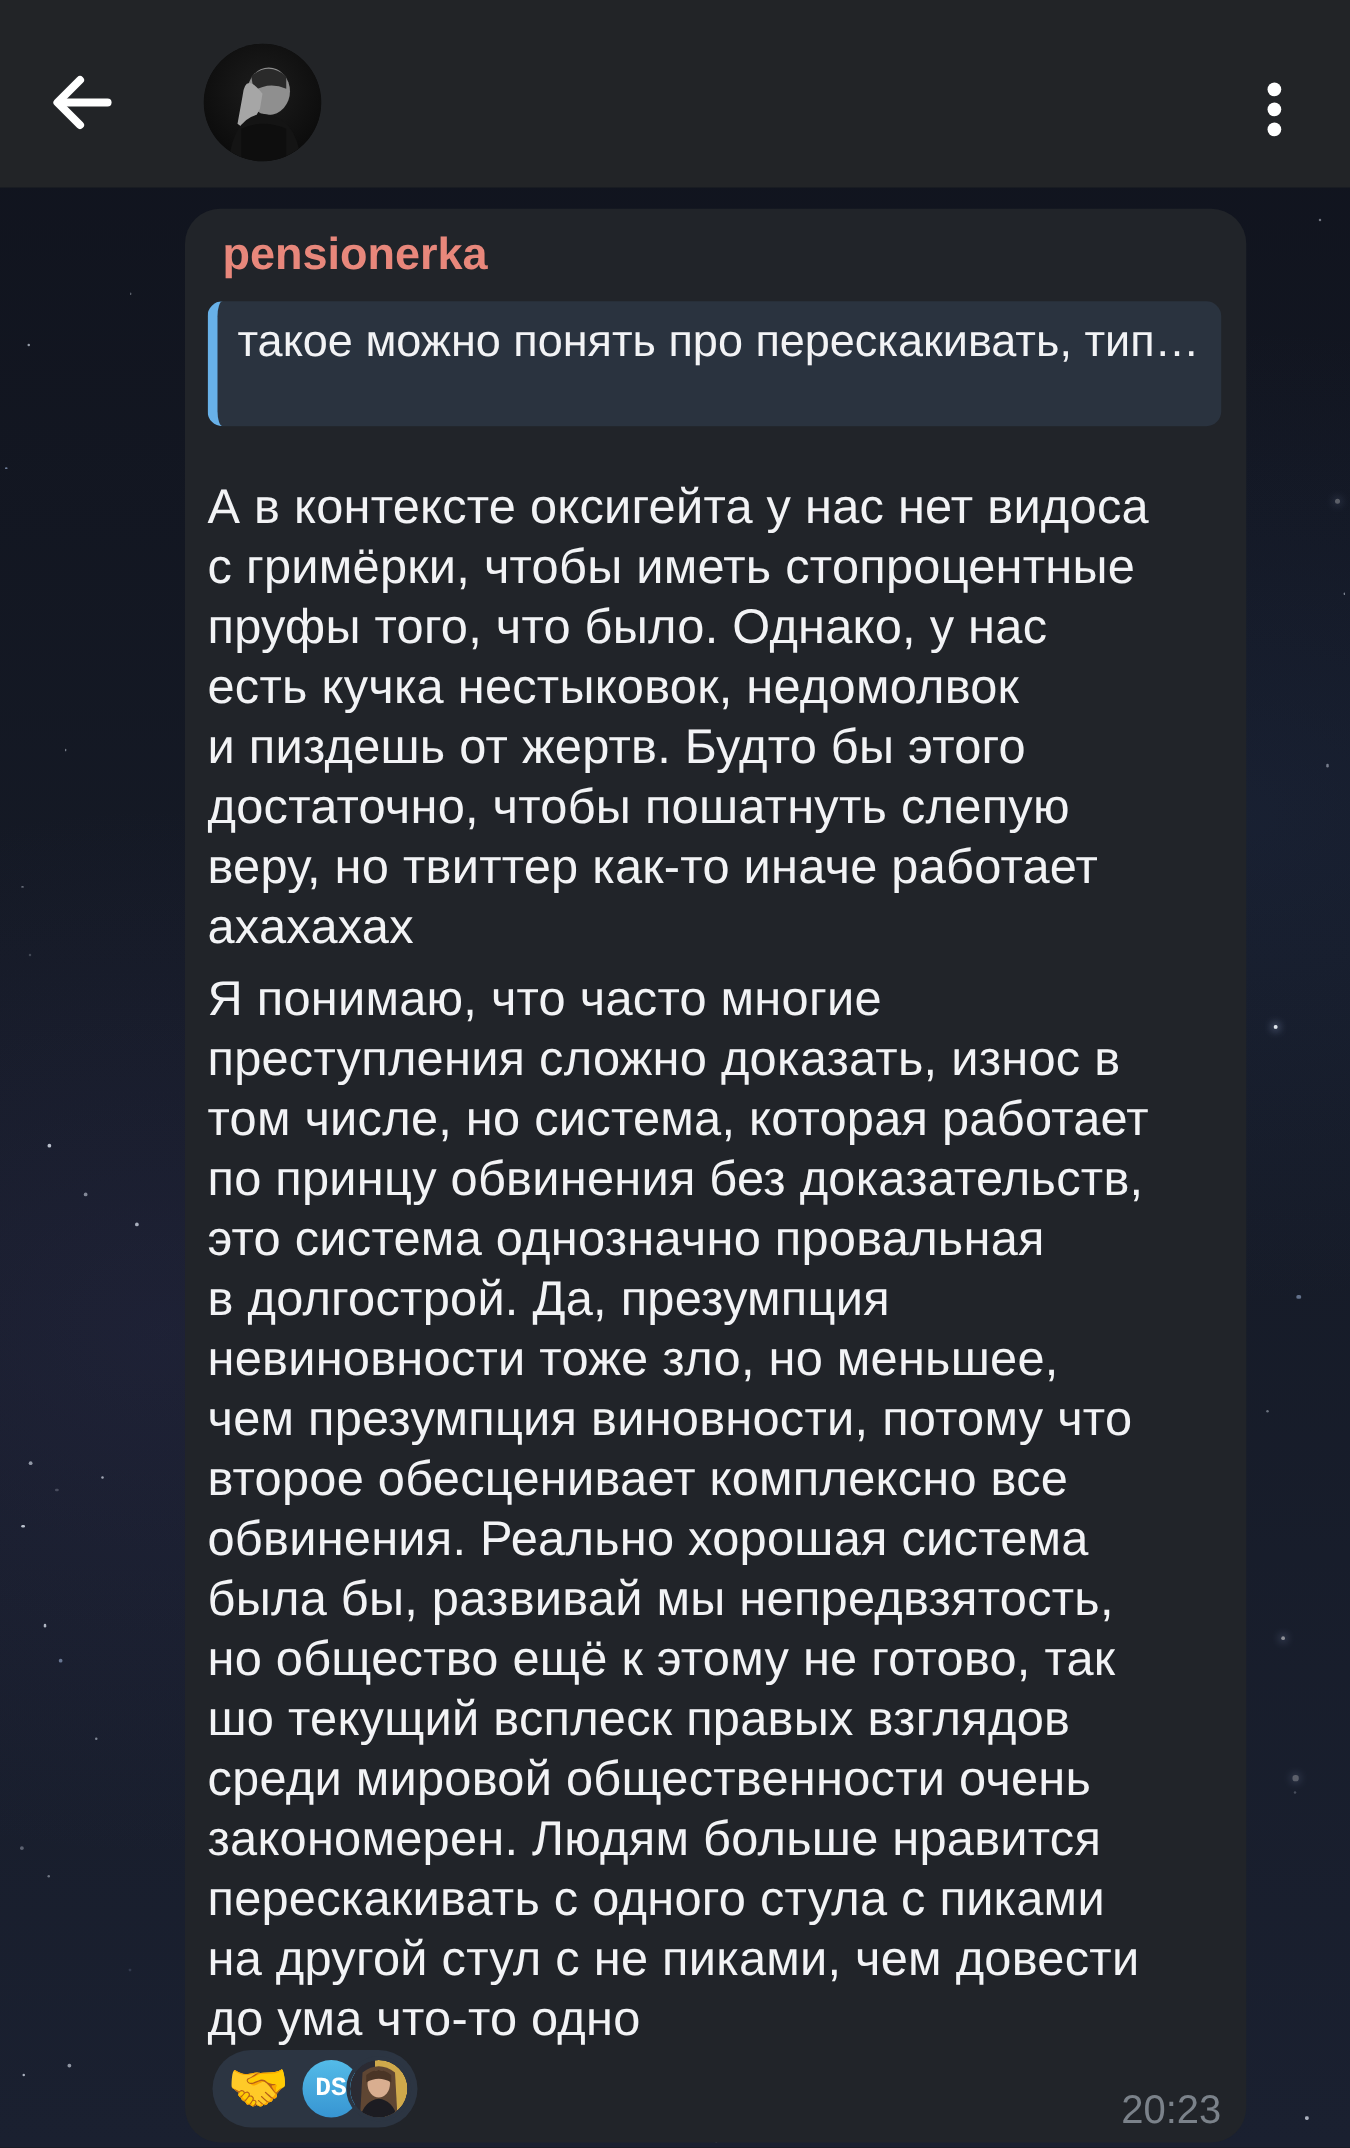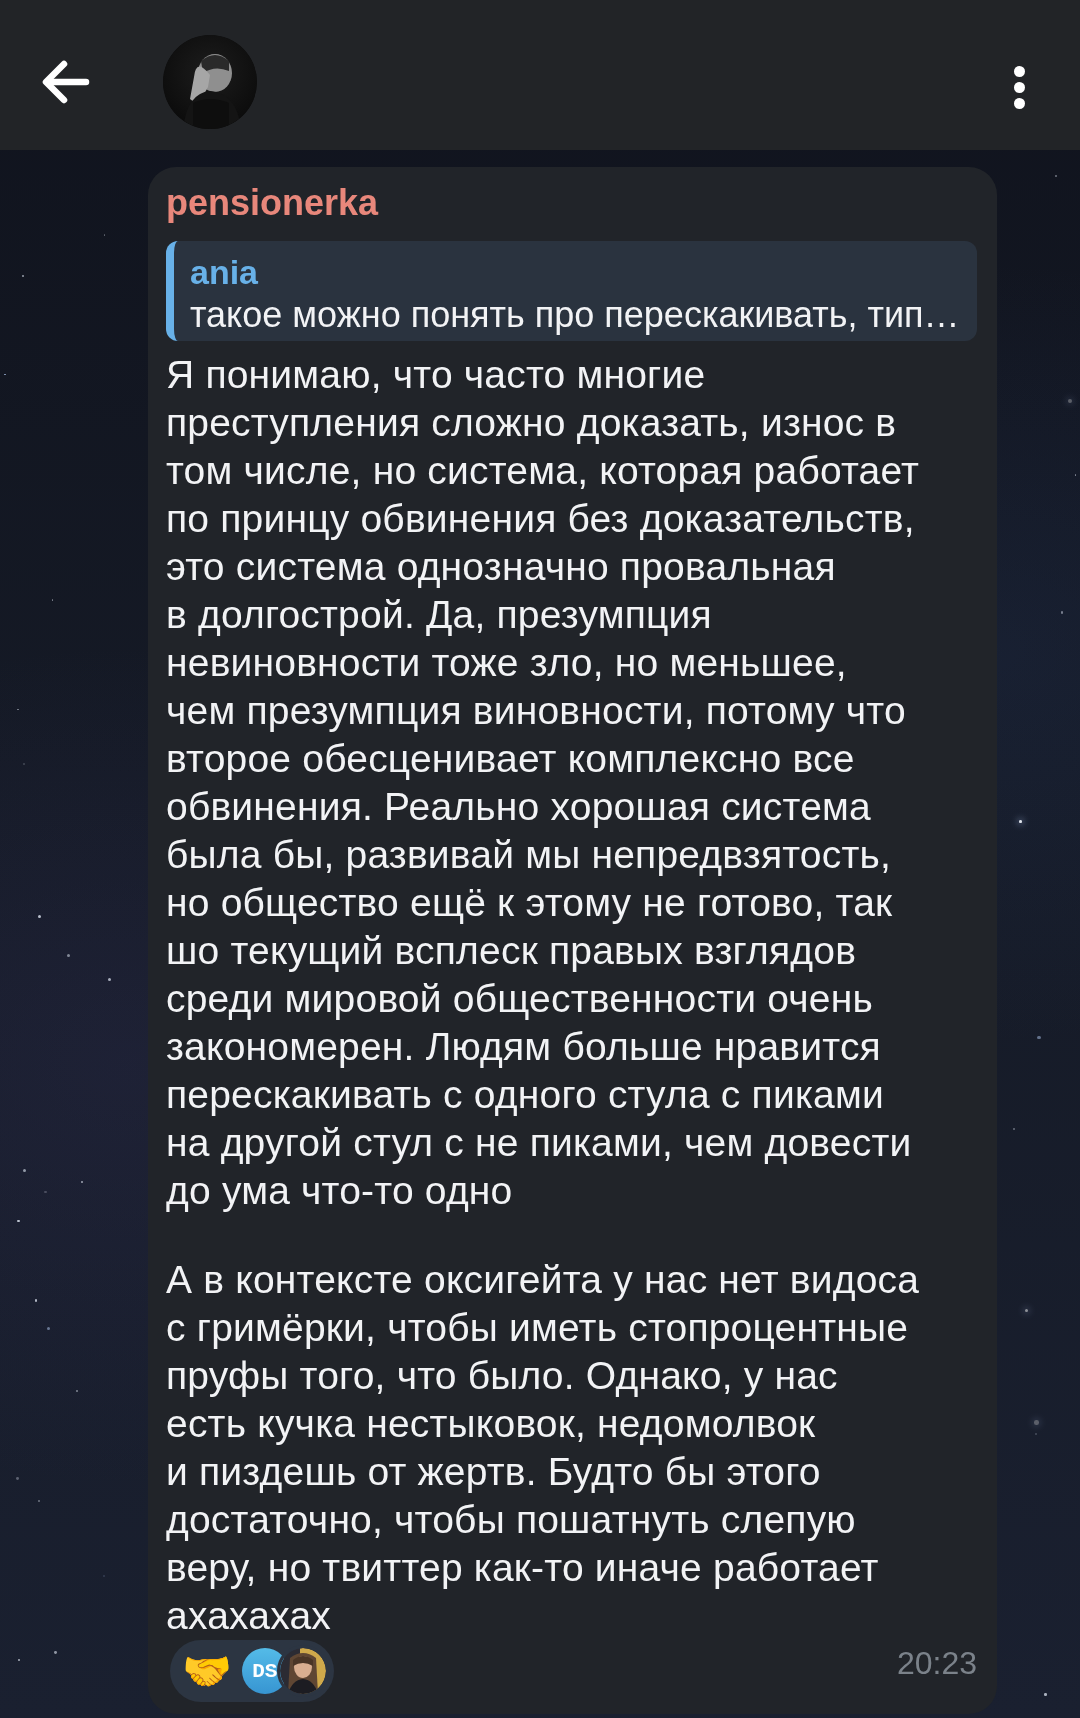--- a/index.html
+++ b/index.html
@@ -36,21 +36,21 @@
   .hdr-sub{color:var(--subtitle,#9aa0a5);font-size:33px;line-height:38px;margin-top:5px;}
   .kebab{position:absolute;right:50px;top:66px;width:22px;cursor:pointer;}
   .kebab i{display:block;width:11px;height:11px;border-radius:50%;background:#ffffff;margin:0 auto 5px auto;}
   
   .bubble{
     position:absolute;left:148px;top:167px;width:849px;height:1547px;z-index:2;
     background:var(--bubble_bg,#212429);border-radius:28px;
     box-sizing:border-box;padding:14px 20px 0 18px;
   }
   .sender{
-    color:var(--sender,#e8877b);font-size:36px;font-weight:bold;line-height:44px;
+    color:var(--sender,#e8877b);font-size:36px;font-weight:bold;line-height:44px;margin-left:12px;
   }
   .reply{
     margin-top:16px;height:100px;border-radius:12px;overflow:hidden;
     background:var(--reply_bg,#2a333f);border-left:8px solid var(--reply_accent,#68b1e8);
     box-sizing:border-box;padding:10px 16px 0 16px;cursor:pointer;
   }
   .reply-author{color:var(--reply_accent,#68b1e8);font-size:34px;font-weight:bold;line-height:42px;}
   .reply-text{color:#f2f3f5;font-size:36px;line-height:44px;white-space:nowrap;overflow:hidden;}
   .body-text{
     margin:10px 0 0 0;color:var(--body_text,#f2f3f5);
@@ -71,21 +71,21 @@
     background:linear-gradient(180deg,#54bbe8,#3795d2);
     color:#ffffff;font-size:21px;font-weight:bold;
     display:inline-flex;align-items:center;justify-content:center;z-index:1;font-family:Liberation Mono, monospace;
   }
   .ravatar{
     width:46px;height:46px;border-radius:50%;overflow:hidden;display:inline-block;
     margin-left:-8px;z-index:2;outline:3px solid var(--pill_bg,#2c3542);
   }
   .ravatar svg,.hdr-avatar svg{display:block;width:100%;height:100%;}
   .time{
-    position:absolute;right:0;bottom:28px;color:var(--time,#7b828a);font-size:32px;
+    position:absolute;right:0;bottom:4px;color:var(--time,#7b828a);font-size:32px;
   }
 </style>
 </head>
 <body>
 
 <div class="sky" id="sky">
     <i style="left: 920.7px; top: 1196.8px; width: 2.2px; height: 2.2px; opacity: 0.31;"></i>
     <i style="left: 934.7px; top: 885.3px; width: 2.5px; height: 2.5px; opacity: 0.36;"></i>
     <i style="left: 213px; top: 930.2px; width: 1.9px; height: 1.9px; opacity: 0.67;"></i>
     <i style="left: 904.3px; top: 220.8px; width: 2.2px; height: 2.2px; opacity: 0.61; background: rgb(159, 180, 216);"></i>
@@ -298,49 +298,48 @@
       <i></i>
       <i></i>
       <i></i>
     </div>
 </header>
 
 <main>
   <article class="bubble">
     <div class="sender">pensionerka</div>
     <div class="reply">
-      <div class="reply-author">ania</div>
       <div class="reply-text">такое можно понять про перескакивать, тип…</div>
     </div>
+    <p class="body-text p2">А в контексте оксигейта у нас нет видоса
+с гримёрки, чтобы иметь стопроцентные
+пруфы того, что было. Однако, у нас
+есть кучка нестыковок, недомолвок
+и пиздешь от жертв. Будто бы этого
+достаточно, чтобы пошатнуть слепую
+веру, но твиттер как-то иначе работает
+ахахахах</p>
     <p class="body-text">Я понимаю, что часто многие
 преступления сложно доказать, износ в
 том числе, но система, которая работает
 по принцу обвинения без доказательств,
 это система однозначно провальная
 в долгострой. Да, презумпция
 невиновности тоже зло, но меньшее,
 чем презумпция виновности, потому что
 второе обесценивает комплексно все
 обвинения. Реально хорошая система
 была бы, развивай мы непредвзятость,
 но общество ещё к этому не готово, так
 шо текущий всплеск правых взглядов
 среди мировой общественности очень
 закономерен. Людям больше нравится
 перескакивать с одного стула с пиками
 на другой стул с не пиками, чем довести
 до ума что-то одно</p>
-    <p class="body-text p2">А в контексте оксигейта у нас нет видоса
-с гримёрки, чтобы иметь стопроцентные
-пруфы того, что было. Однако, у нас
-есть кучка нестыковок, недомолвок
-и пиздешь от жертв. Будто бы этого
-достаточно, чтобы пошатнуть слепую
-веру, но твиттер как-то иначе работает
-ахахахах</p>
     <div class="footer">
       <div class="pill">
         <span class="emoji">🤝</span>
         <span class="stack">
           <span class="badge">DS</span>
           <span class="ravatar">
             <svg viewBox="0 0 46 46">
               <defs>
                   <clipPath id="rc">
                     <circle cx="23" cy="23" r="23"></circle>

